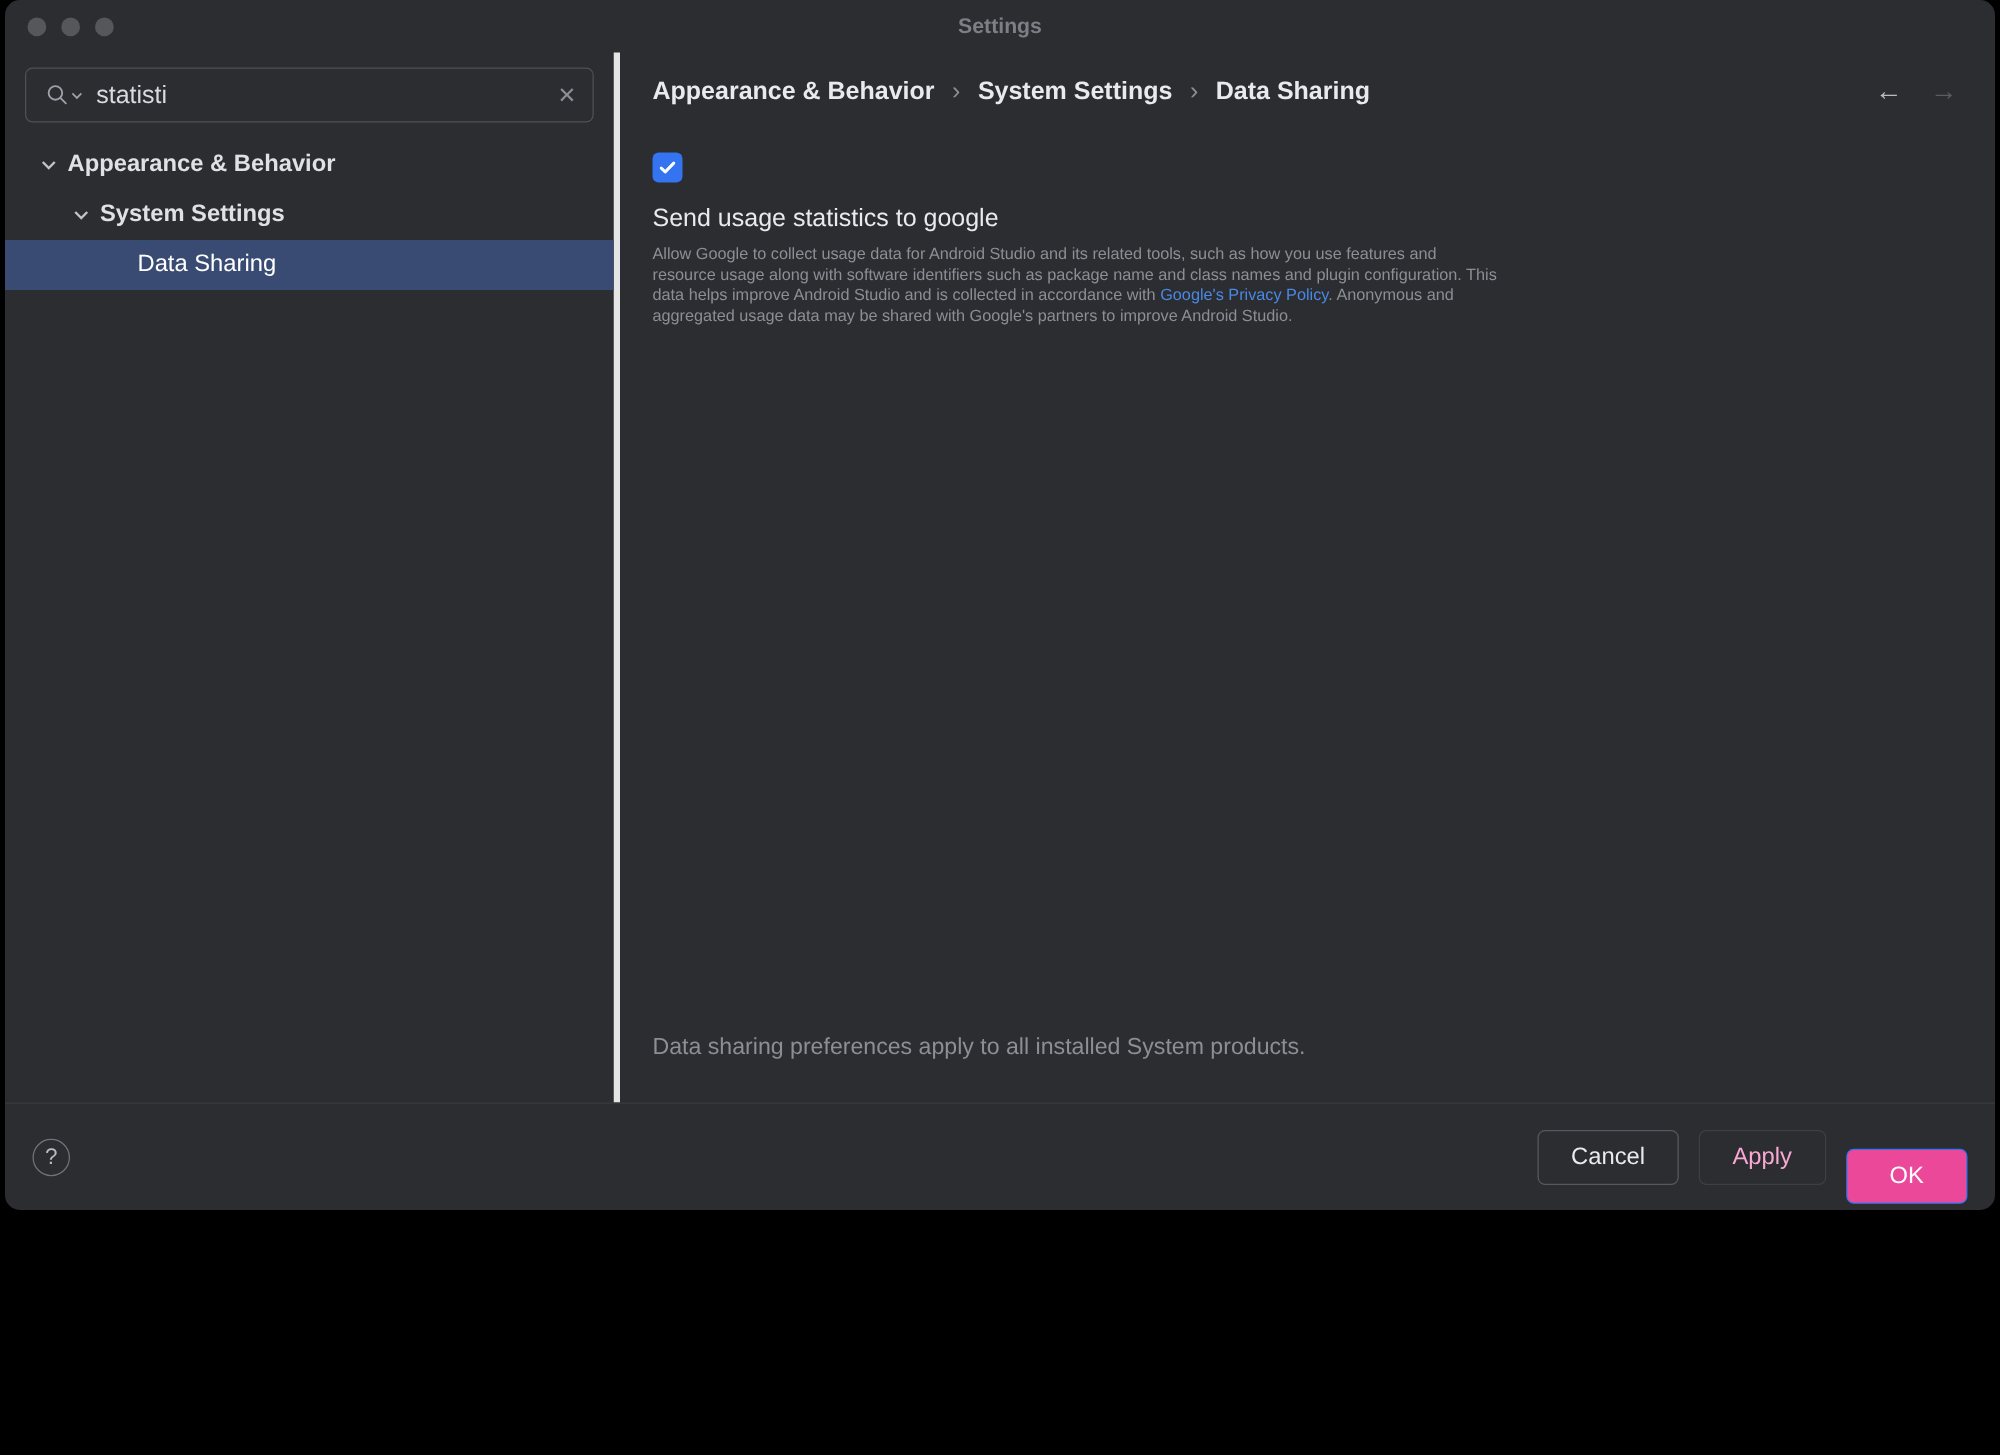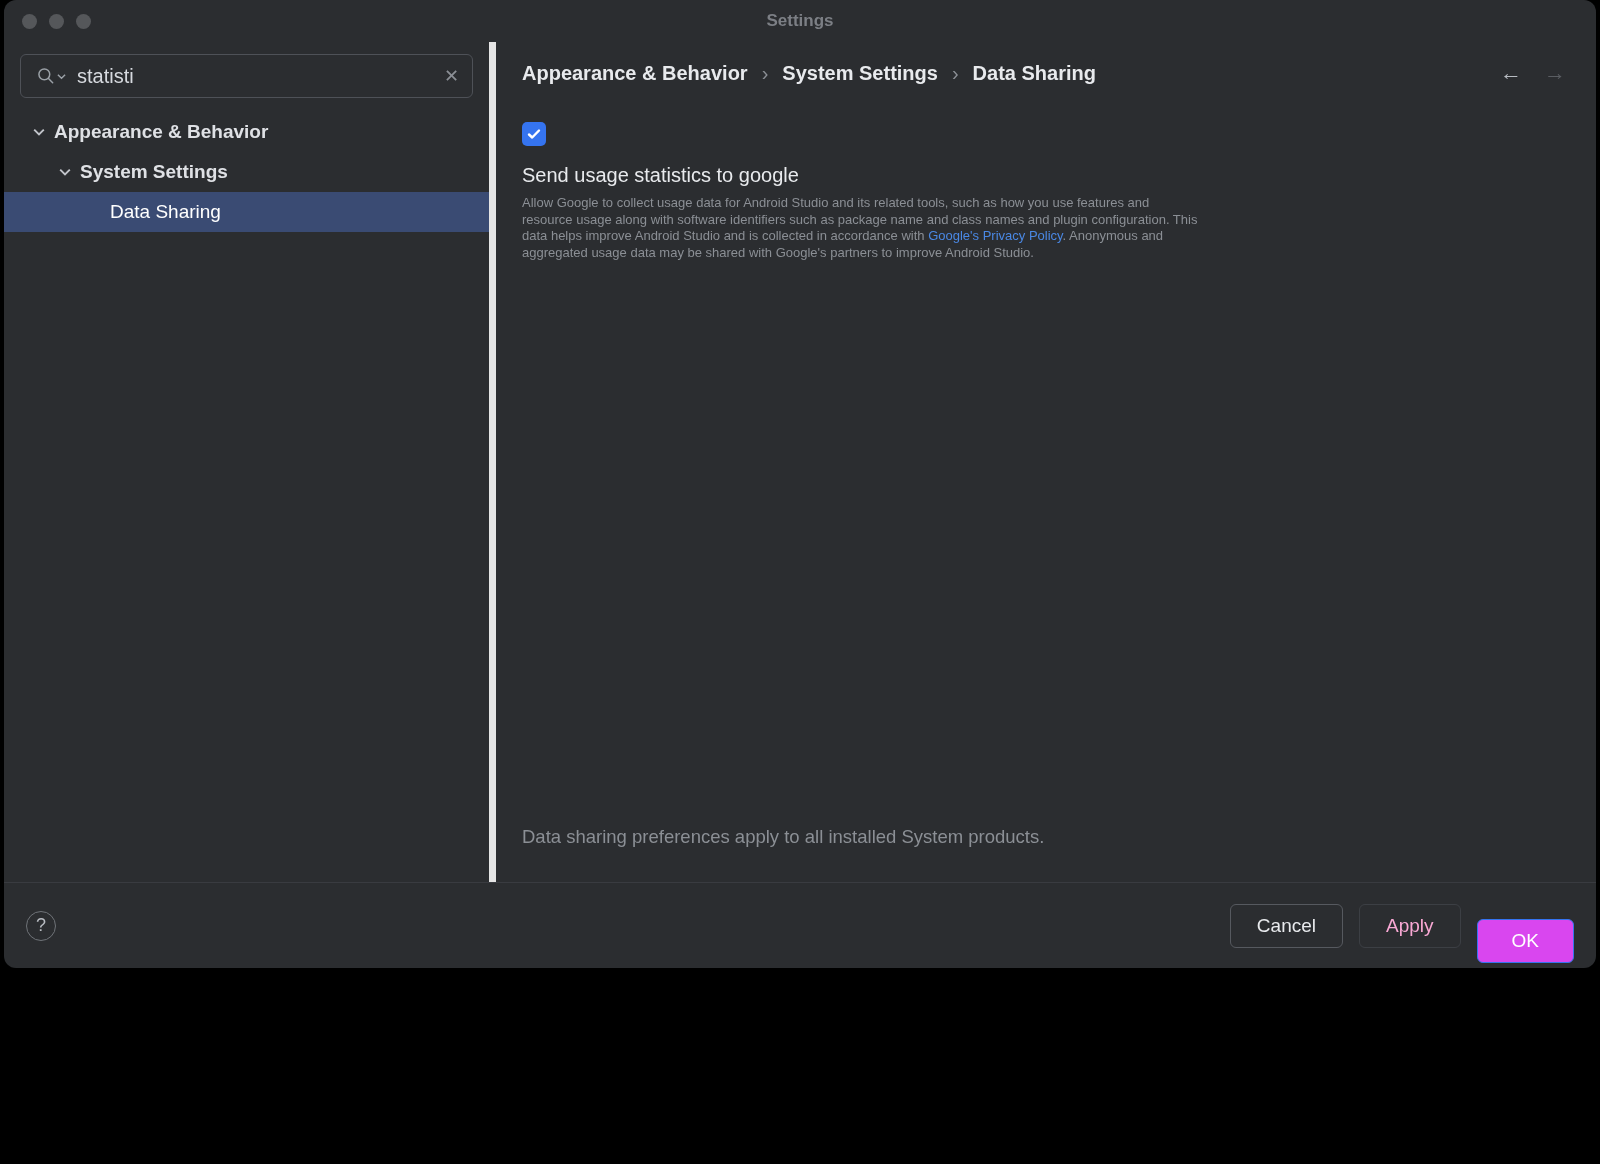--- a/index.html
+++ b/index.html
@@ -47,21 +47,21 @@
     font-weight: 700;
     pointer-events: none;
   }
   .body {
     flex: 1;
     display: flex;
     min-height: 0;
   }
   .sidebar {
     width: 492px;
-    border-right: 7px solid #e5e5e5;
+    border-right: 5px solid #e5e5e5;
     display: flex;
     flex-direction: column;
     padding-top: 12px;
   }
   .searchwrap {
     margin: 0 16px 14px 16px;
     position: relative;
   }
   .search {
     width: 100%;
@@ -210,21 +210,21 @@
     border: 1px solid #56595f;
     color: #e8eaed;
   }
   .btn.disabled {
     background: transparent;
     border: 1px solid #3c3f44;
     color: #f9a8d4;
     cursor: default;
   }
   .btn.primary {
-    background: #d946ef;
+    background: #ec4899;
     border: 1px solid #3574f0;
     color: #fff;
     padding: 0 34px;
     margin-top: 31px;
   }
 </style>
 </head>
 <body>
 
 <div class="window">

